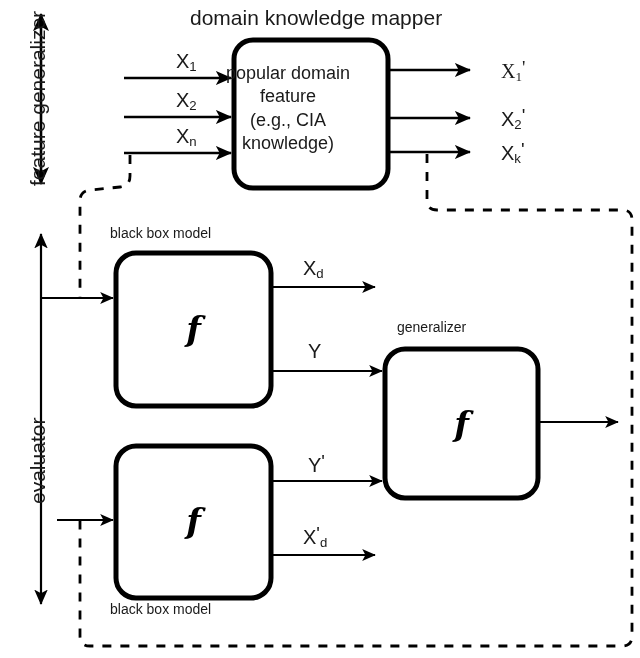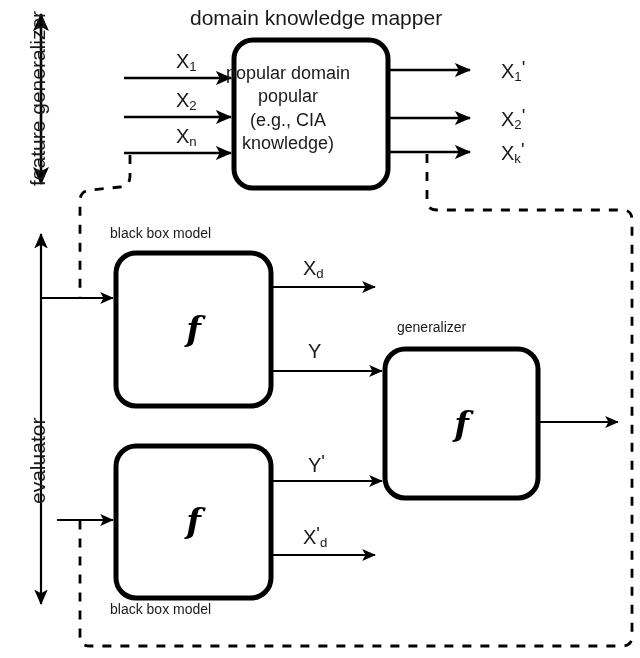--- a/index.html
+++ b/index.html
@@ -131,36 +131,36 @@
   </svg>
 
   <div class="vlabel" style="left:26px; top:186px; font-size:21px;">feature generalizer</div>
 
   <div class="vlabel" style="left:26px; top:504px; font-size:21px;">evaluator</div>
 
   <div class="lbl title-caption" style="left:190px; top:7px;">domain knowledge mapper</div>
 
   <div class="boxtext" style="left:223px; top:62px; width:130px;">
     <div>popular domain</div>
-    <div>popular</div>
+    <div>feature</div>
     <div>(e.g., CIA</div>
     <div>knowledge)</div>
   </div>
 
   <div class="lbl sig" style="left:165px; top:51px;">
     <span>X</span><sub>1</sub>
   </div>
   <div class="lbl sig" style="left:165px; top:90px;text-align:center;">
     <span>X</span><sub>2</sub>
   </div>
   <div class="lbl sig" style="left:165px; top:126px;">
     <span>X</span><sub>n</sub>
   </div>
 
-  <div class="lbl sig" style="left:490px; top:58px;">
+  <div class="lbl sig" style="left:490px; top:58px;font-family:Liberation Serif, serif;">
     <span>X</span><sub>1</sub><span class="pr">'</span>
   </div>
   <div class="lbl sig" style="left:490px; top:106px;">
     <span>X</span><sub>2</sub><span class="pr">'</span>
   </div>
   <div class="lbl sig" style="left:490px; top:140px;text-align:right;">
     <span>X</span><sub>k</sub><span class="pr">'</span>
   </div>
 
   <div class="lbl box-caption" style="left:110px; top:226px;">black box model</div>

